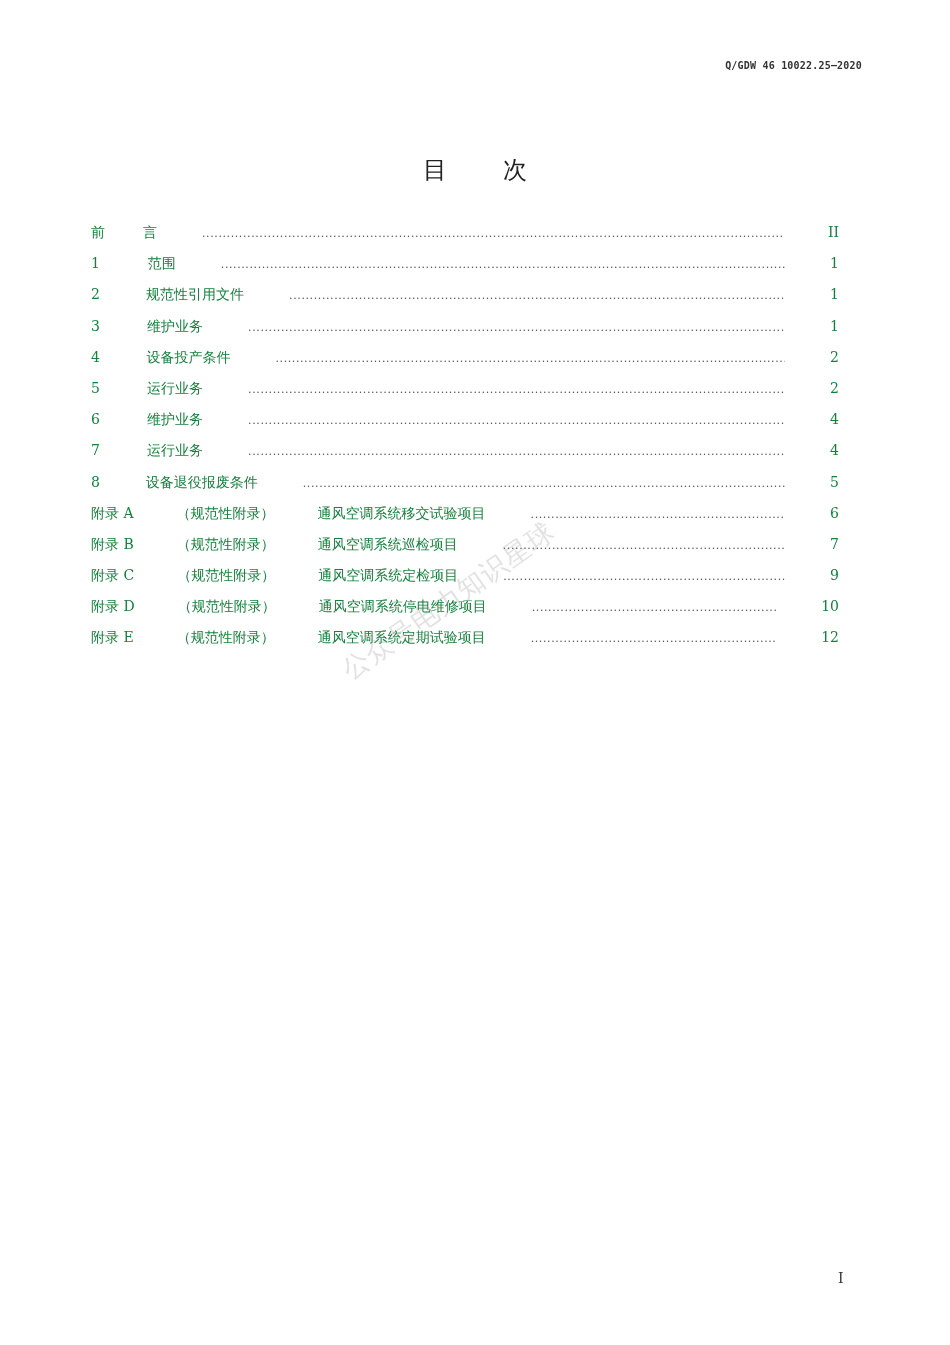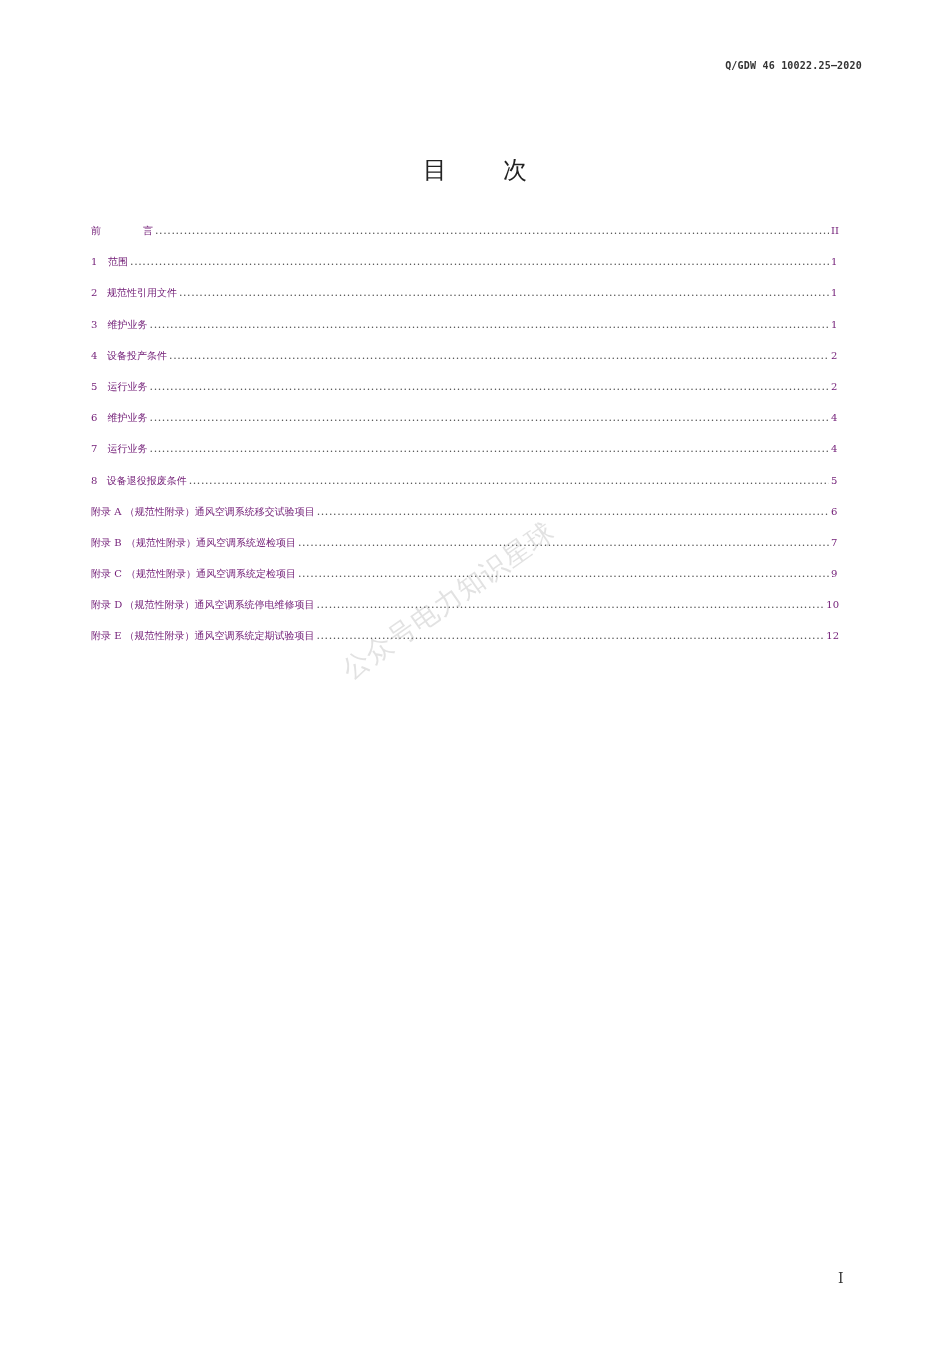--- a/index.html
+++ b/index.html
@@ -41,23 +41,24 @@
     .toc {
       position: absolute;
       top: 224px;
       left: 91px;
       width: 748px;
     }
     .toc-row {
       display: flex;
       align-items: baseline;
       height: 31.2px;
-      font-size: 10px;
-      color: #701a75;
+      font-size: 14px;
+      color: #15803d;
       white-space: nowrap;
+      gap: 43px;
     }
     .toc-num {
       display: inline-block;
       width: 26px;
     }
     .toc-label { flex: 0 0 auto; }
     .toc-spaced .c1 { display: inline-block; width: 52px; }
     .appx-tag { display: inline-block; width: 70px; }
     .appx-type { display: inline-block; width: 126px; }
     .toc-leader {

